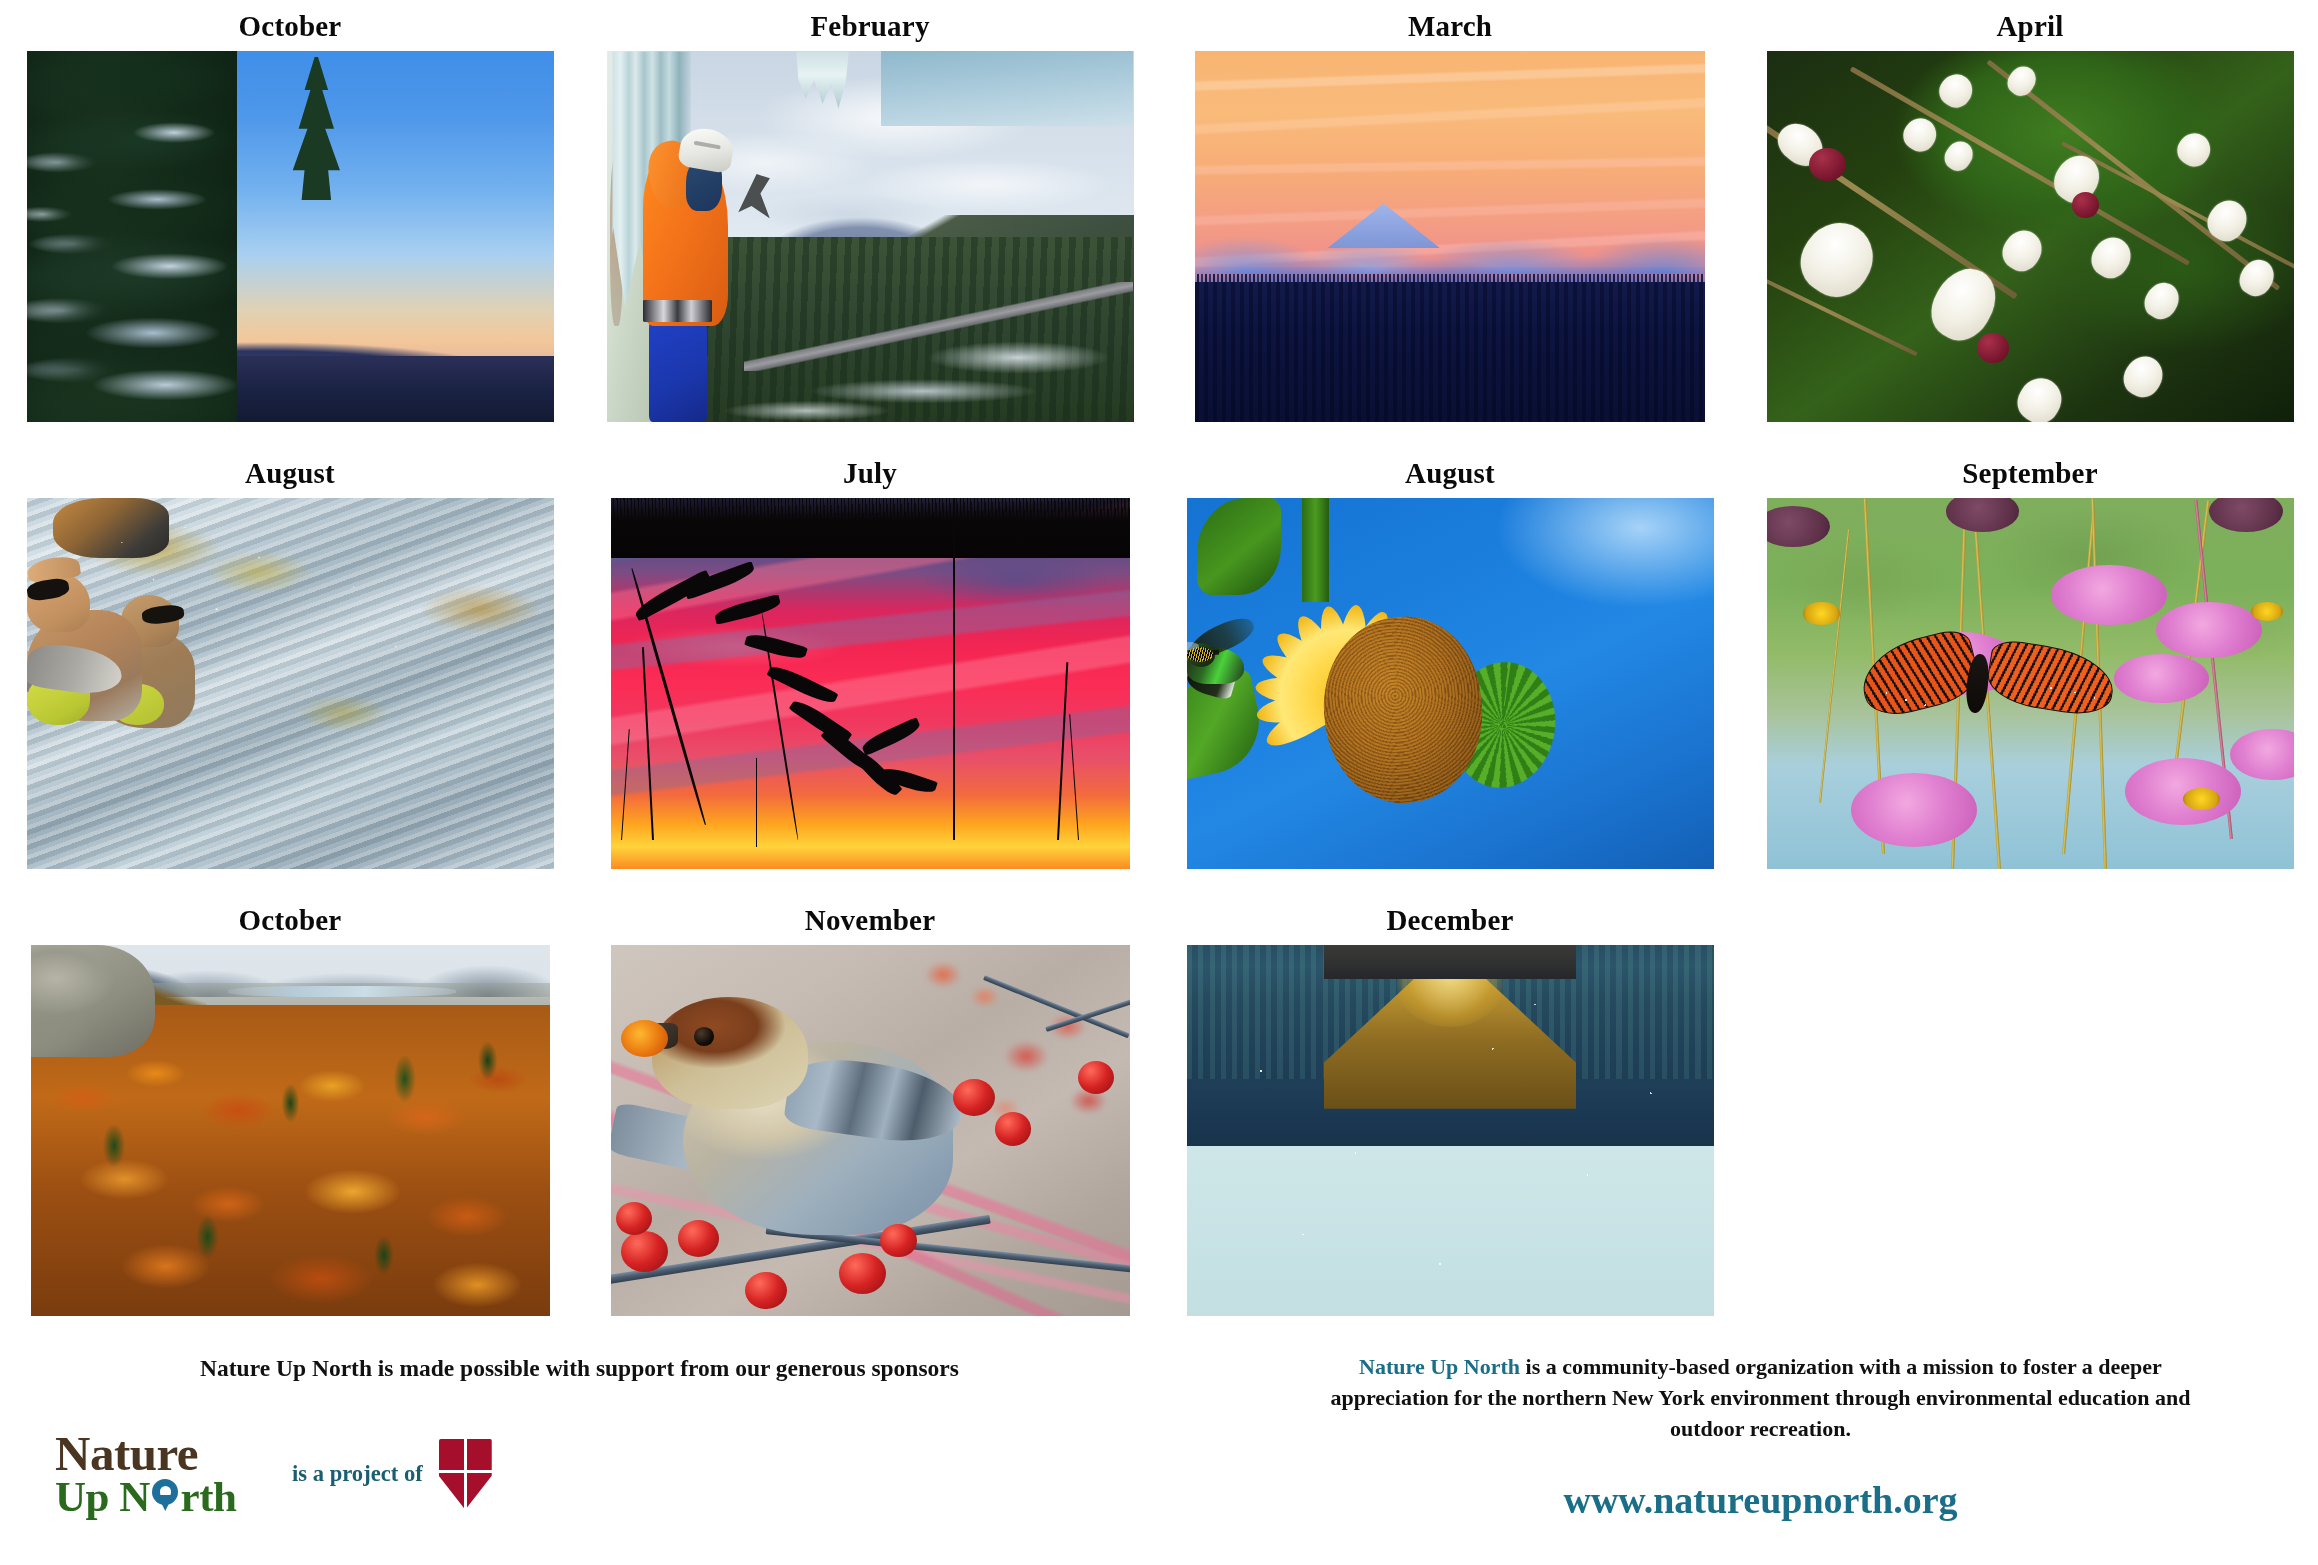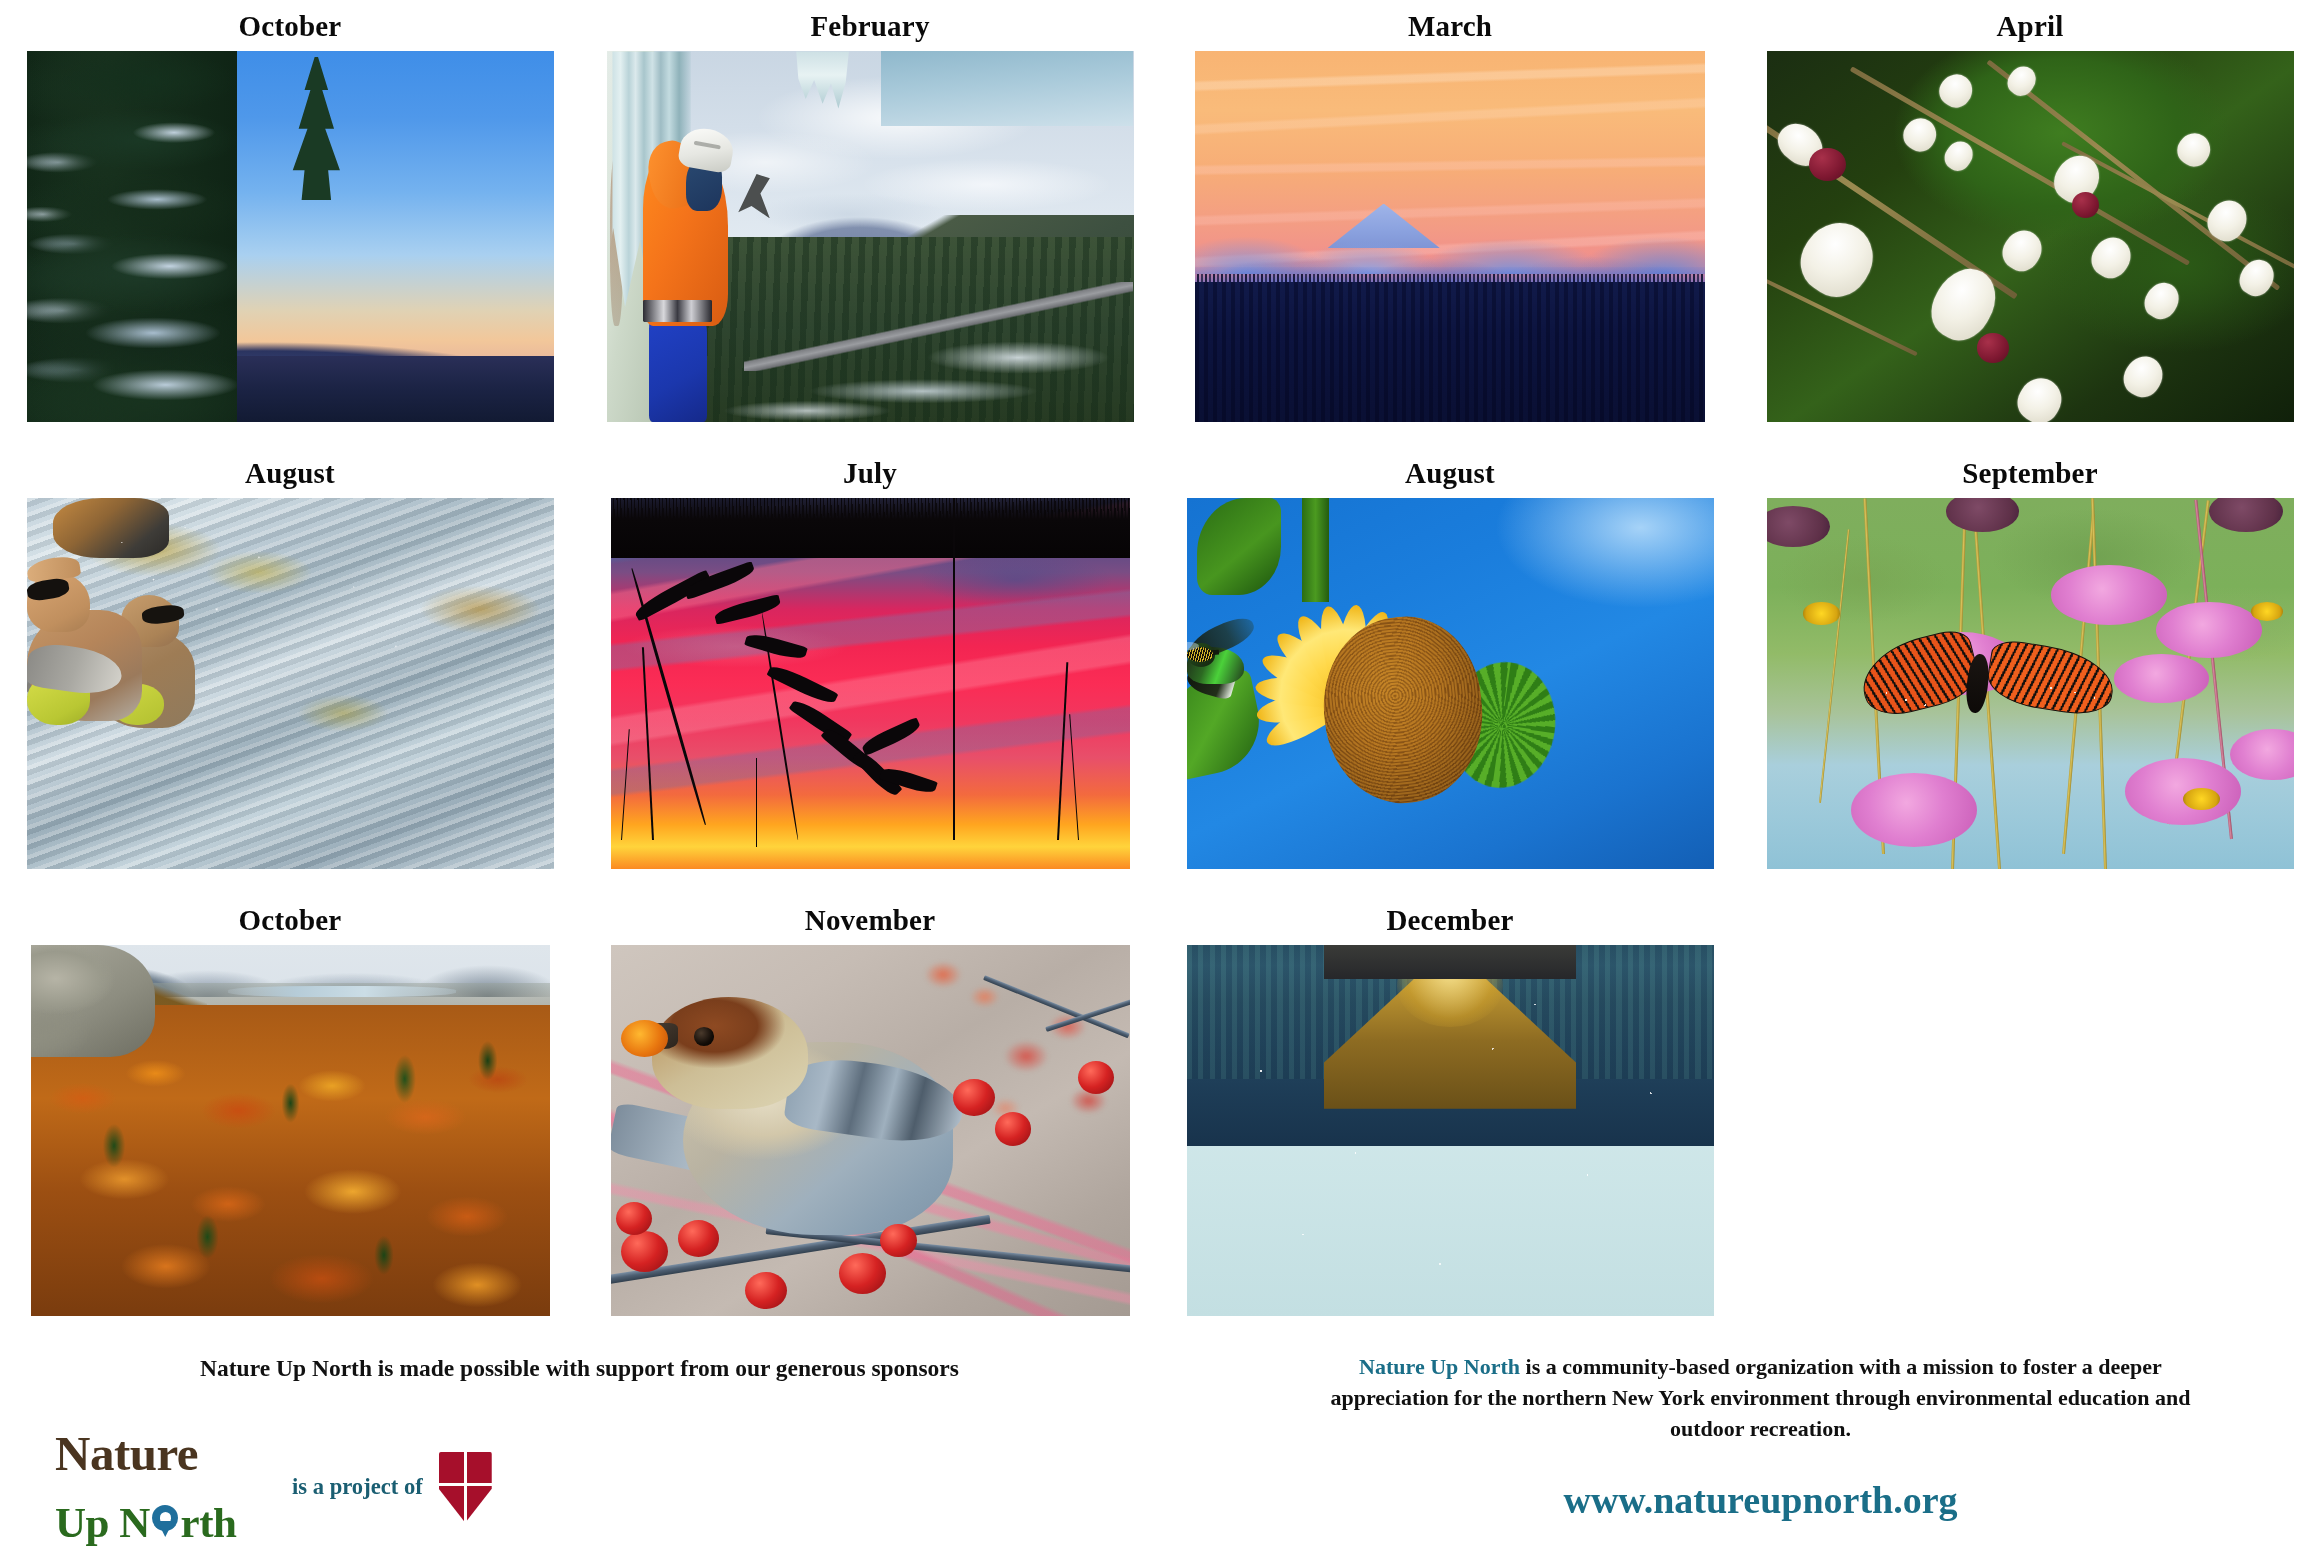--- a/index.html
+++ b/index.html
@@ -954,21 +954,20 @@
   }
   .nun-bot {
     font-family: "Liberation Serif", "DejaVu Serif", serif;
     font-weight: bold;
     font-size: 43px;
     color: #2a6a1e;
     letter-spacing: -0.5px;
     position: relative;
     display: flex;
     align-items: baseline;
-    margin-top: 26px;
   }
   .nun-pin {
     position: relative;
     display: inline-block;
     width: 29px; height: 34px;
     margin: 0 0.9px;
   }
   .nun-pin::before {
     content:''; position:absolute; left:1.4px; top:1.9px;
     width:26px; height:26px; border-radius:50% 50% 50% 50%;

